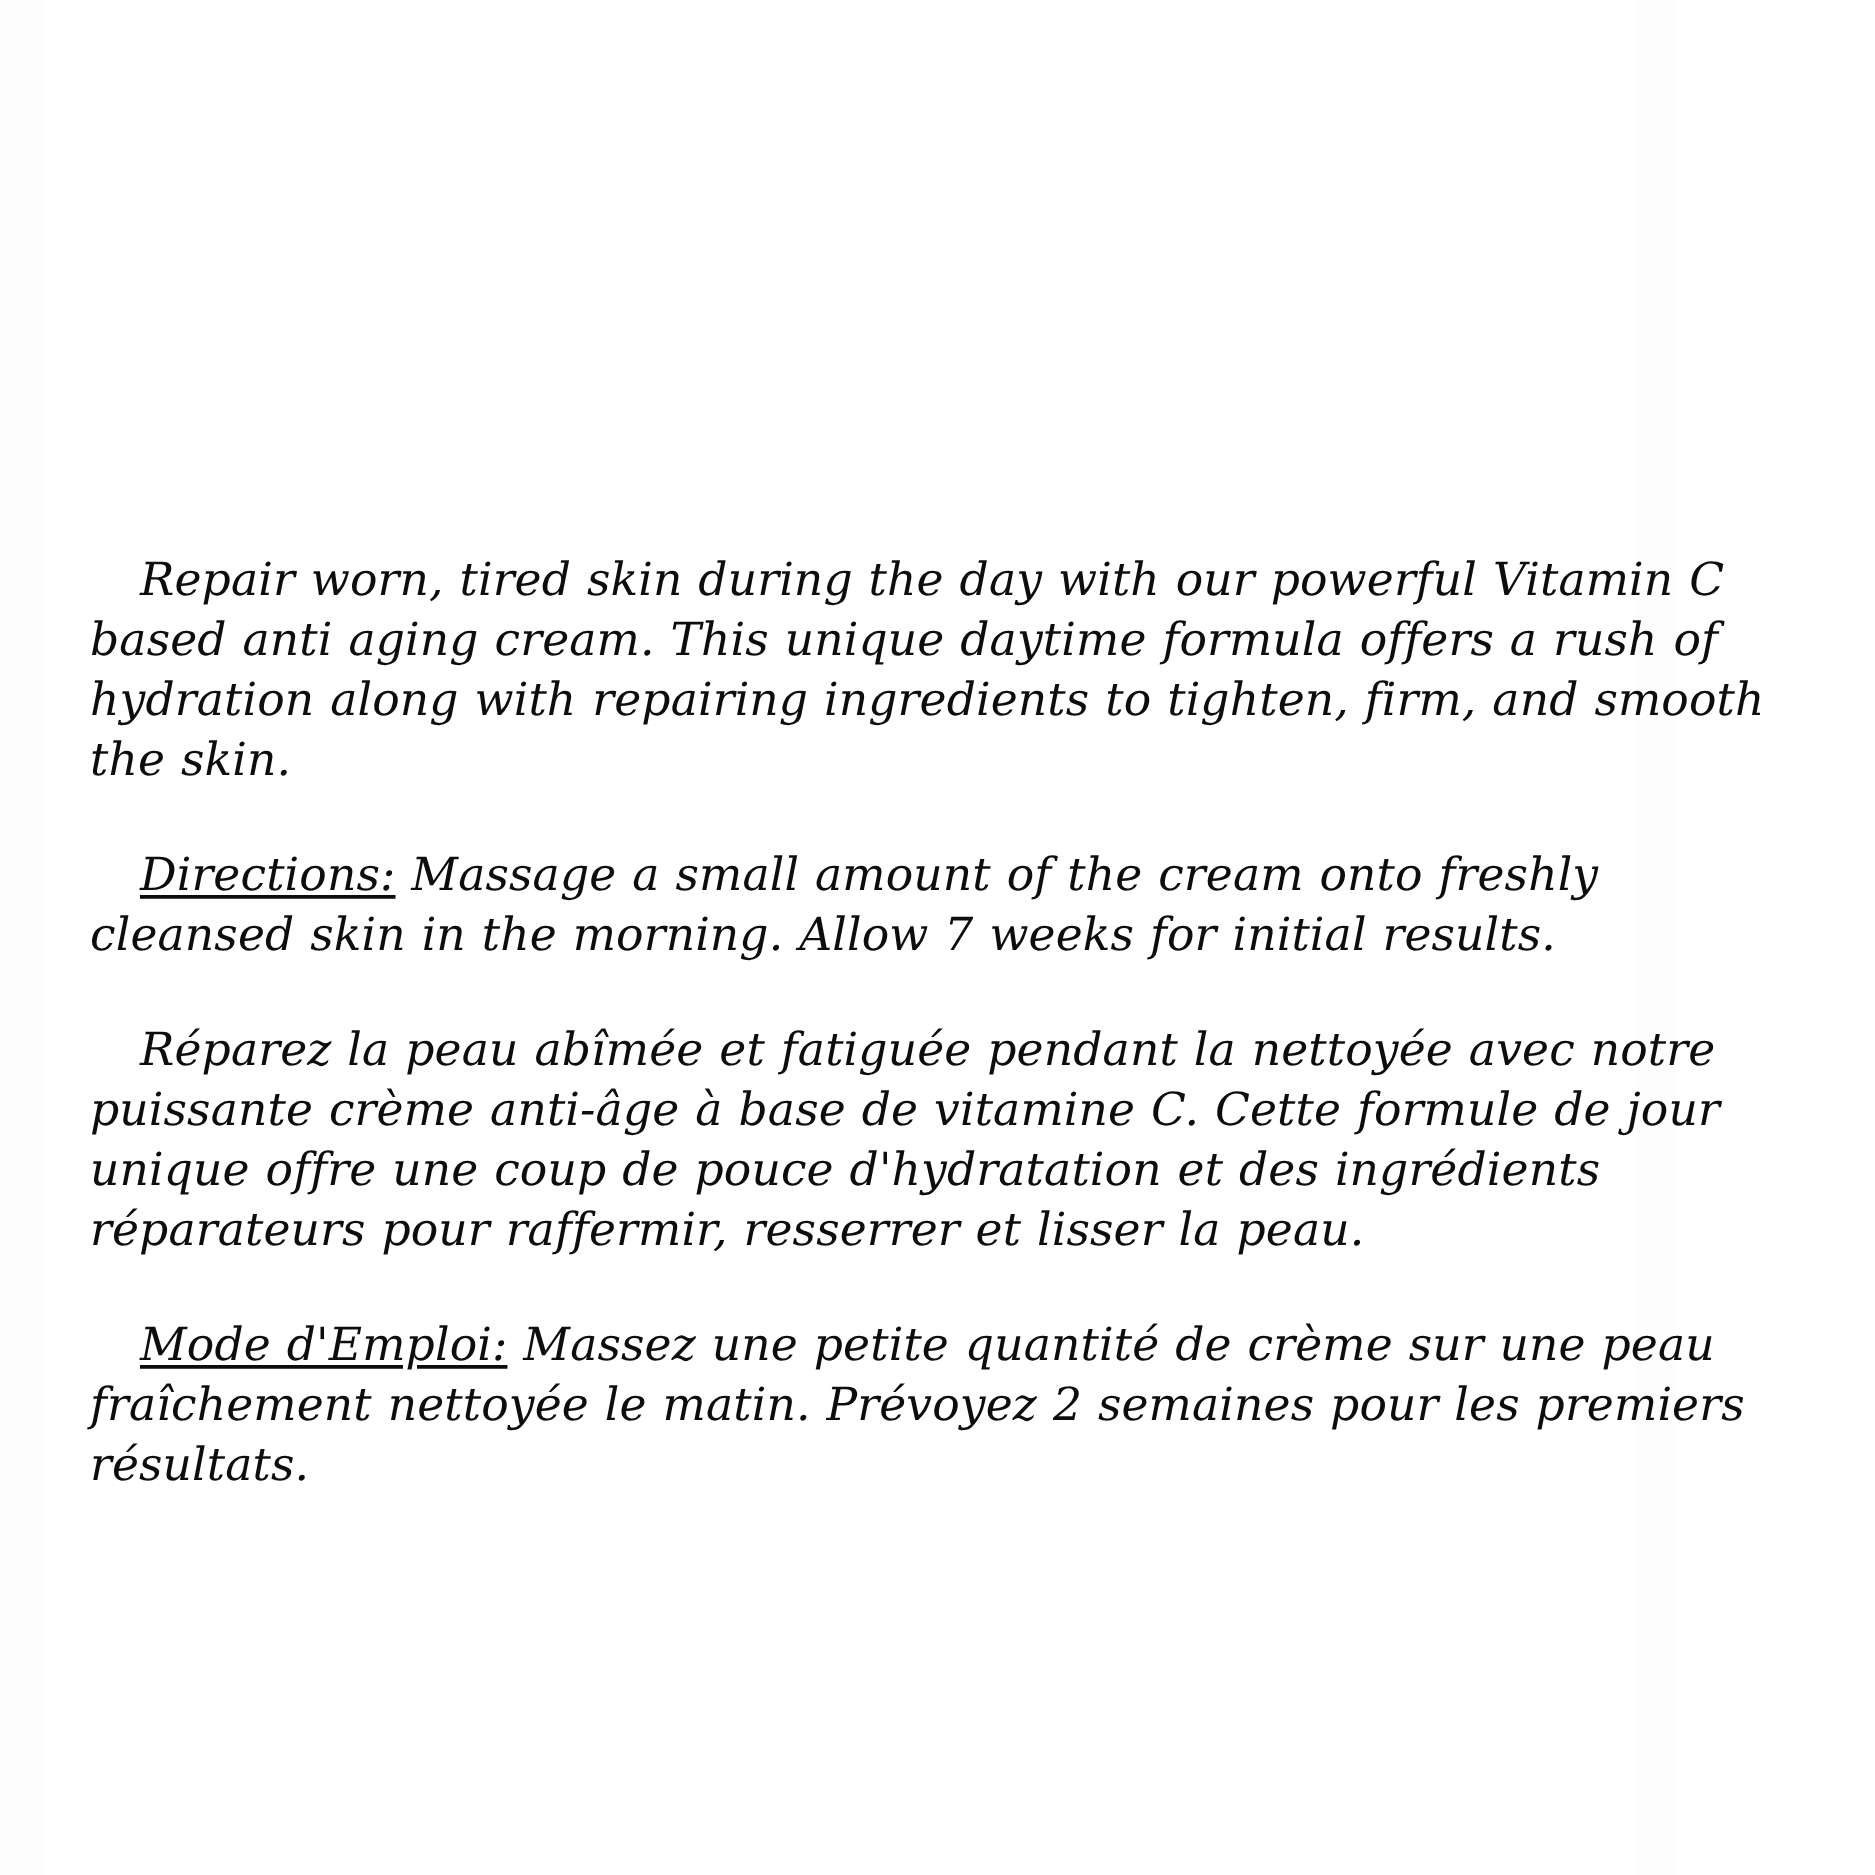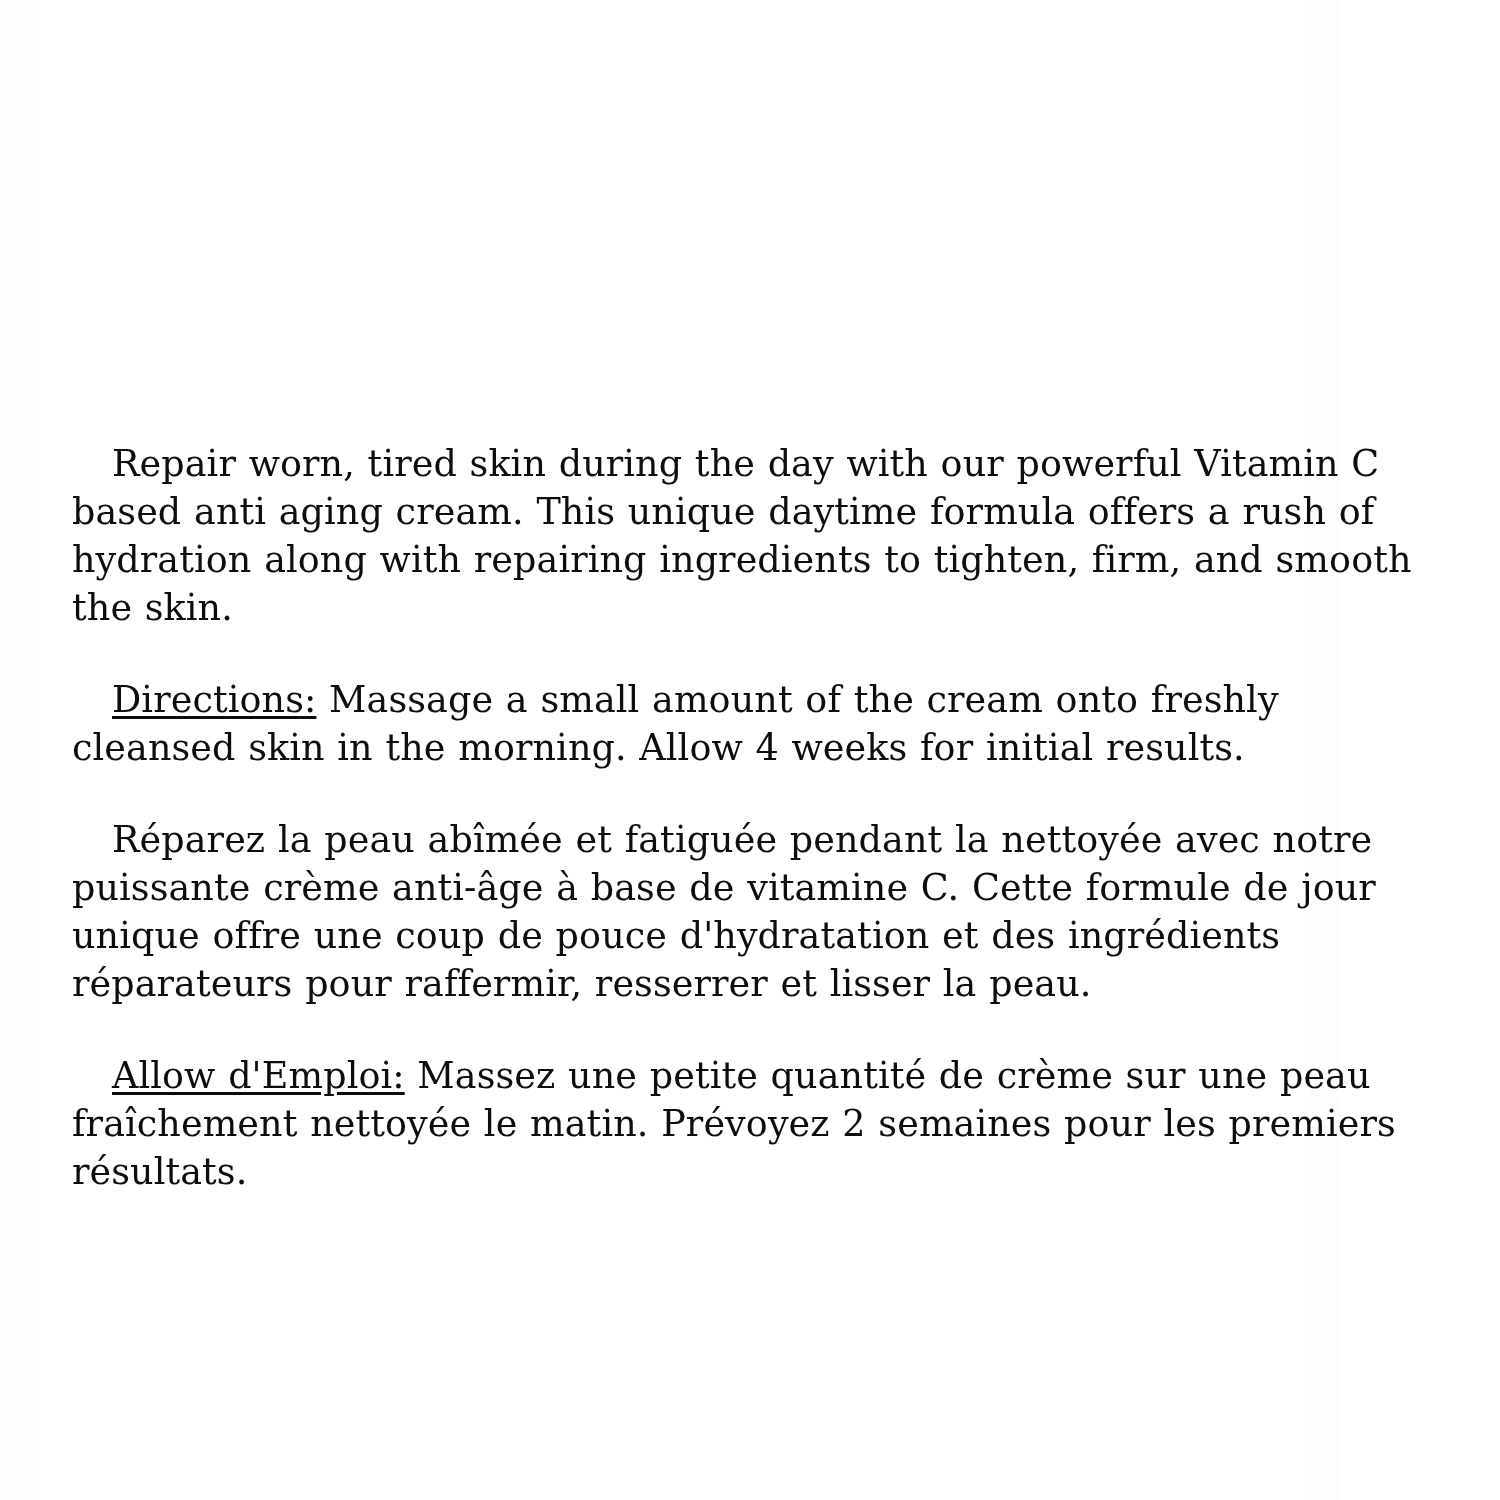--- a/index.html
+++ b/index.html
@@ -13,20 +13,21 @@
     overflow: hidden;
     font-family: "Liberation Serif", serif;
     color: #111111;
   }
 
   .page {
     position: relative;
     width: 1340px;
     height: 1500px;
     background: #ffffff;
+    font-style: italic;
   }
 
   
   .panel-edge-left {
     position: absolute;
     left: 0;
     top: 0;
     width: 34px;
     height: 1500px;
     background: #fdfdfd;
@@ -76,25 +77,25 @@
   <div class="panel-edge-left"></div>
   <div class="panel-edge-right"></div>
 
   <div class="content">
 
     <p class="para">
       <span class="label"></span><span>Repair worn, tired skin during the day with our powerful Vitamin C based anti aging cream. This unique daytime formula offers a rush of hydration along with repairing ingredients to tighten, firm, and smooth the skin.</span>
     </p>
 
     <p class="para">
-      <span class="label">Directions:</span><span> Massage a small amount of the cream onto freshly cleansed skin in the morning. Allow 4 weeks for initial results.</span>
+      <span class="label">Directions:</span><span> Massage a small amount of the cream onto freshly cleansed skin in the morning. Allow 7 weeks for initial results.</span>
     </p>
 
     <p class="para">
       <span class="label"></span><span>Réparez la peau abîmée et fatiguée pendant la nettoyée avec notre puissante crème anti-âge à base de vitamine C. Cette formule de jour unique offre une coup de pouce d'hydratation et des ingrédients réparateurs pour raffermir, resserrer et lisser la peau.</span>
     </p>
 
     <p class="para">
-      <span class="label">Allow d'Emploi:</span><span> Massez une petite quantité de crème sur une peau fraîchement nettoyée le matin. Prévoyez 2 semaines pour les premiers résultats.</span>
+      <span class="label">Mode d'Emploi:</span><span> Massez une petite quantité de crème sur une peau fraîchement nettoyée le matin. Prévoyez 2 semaines pour les premiers résultats.</span>
     </p>
 
   </div>
 </div>
 
 </body></html>

